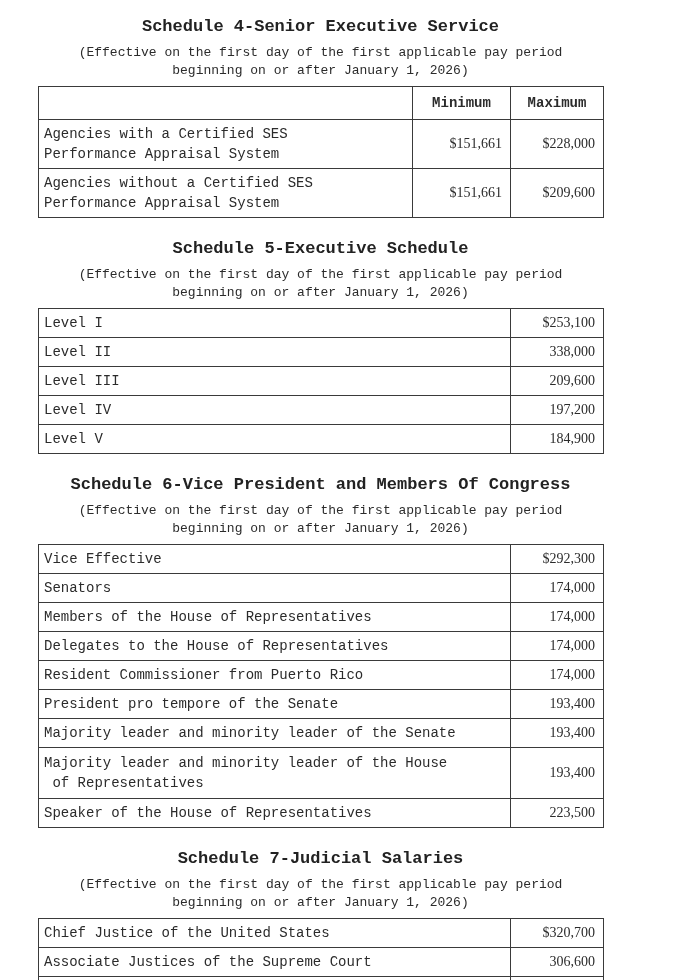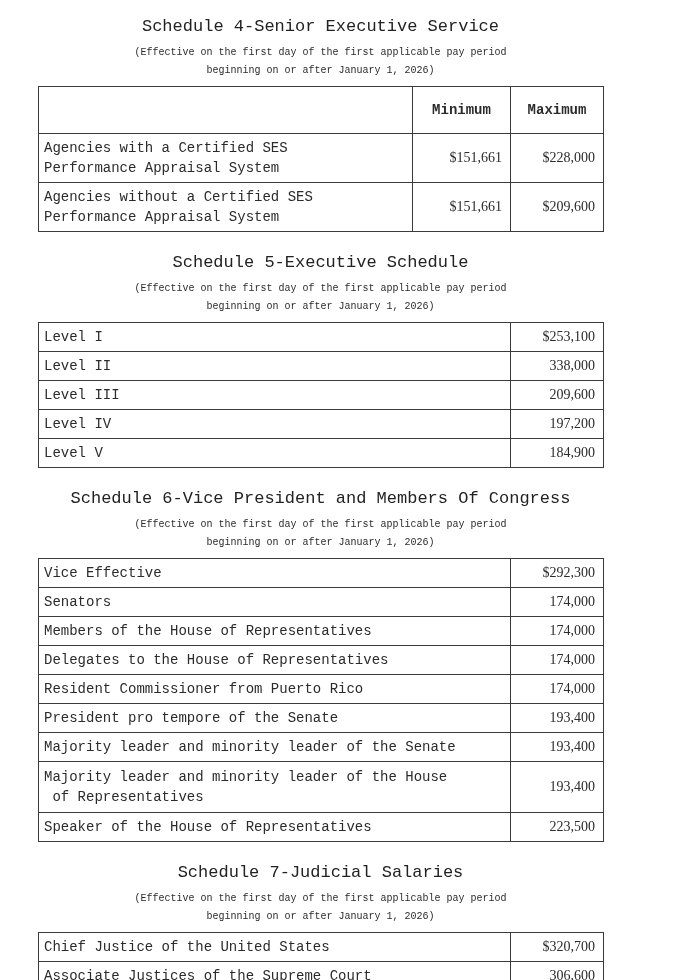--- a/index.html
+++ b/index.html
@@ -14,52 +14,52 @@
     color: #2b2b2b;
     overflow: hidden;
   }
   .page {
     width: 565px;
     margin-left: 38px;
     padding-top: 1px;
   }
   .section-title {
     font-size: 17px;
-    font-weight: normal;
+    font-weight: bold;
     text-align: center;
     line-height: 20px;
     margin: 21px 0 7px 0;
     letter-spacing: 0px;
     color: #222222;
   }
   .section:first-child .section-title {
     margin-top: 16px;
   }
   .subtitle {
-    font-size: 10px;
+    font-size: 13px;
     text-align: center;
     line-height: 18px;
     margin: 0 0 6px 0;
   }
   table {
     border-collapse: collapse;
     width: 565px;
     table-layout: fixed;
   }
   td, th {
     border: 1px solid #3a3a3a;
     font-size: 14px;
     vertical-align: middle;
     overflow: hidden;
   }
   th {
     font-weight: bold;
     text-align: center;
     height: 24px;
-    padding: 11px;
+    padding: 4px;
   }
   td.label {
     text-align: left;
     padding: 2px 4px 2px 5px;
     white-space: pre-wrap;
     line-height: 20px;
   }
   td.val {
     text-align: right;
     padding-right: 8px;

